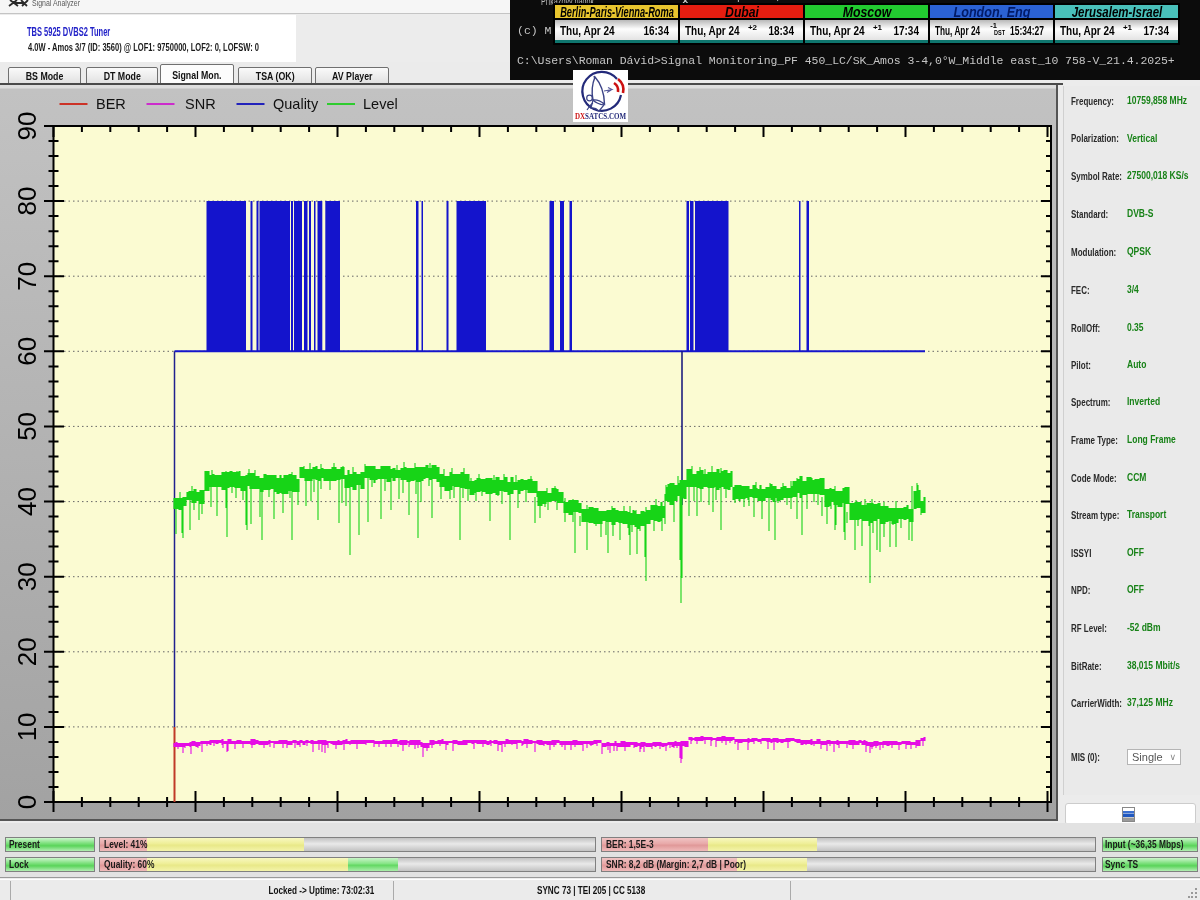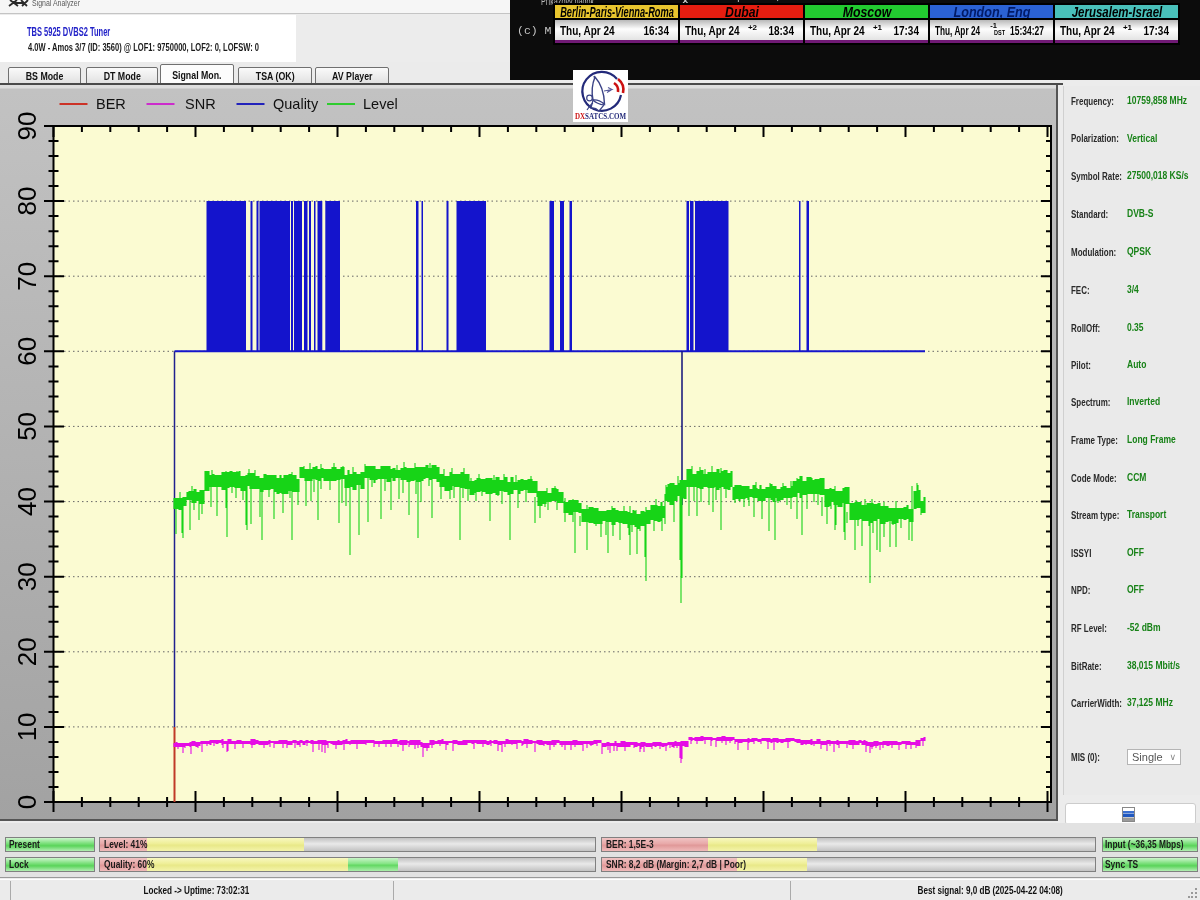--- a/index.html
+++ b/index.html
@@ -27,21 +27,21 @@
 .sbartxt{position:absolute;font-size:10.5px;font-weight:bold;color:#1a1a1a;line-height:13px;white-space:nowrap;transform:scaleX(0.8);transform-origin:left center}
 .greenbar{background:linear-gradient(#cdf5cd,#7ee07e 40%,#5ad45a 60%,#b2eeb2)}
 #bottombar{left:0;top:879px;width:1200px;height:21px;background:#ebebeb;border-top:1px solid #fff}
 #bbline{left:0;top:877px;width:1200px;height:1px;background:#999}
 .bbtxt{position:absolute;top:4px;font-size:11px;font-weight:bold;color:#111}
 .bbtxt .cx{transform:scaleX(0.74);transform-origin:center}
 .bbdiv{position:absolute;top:1px;width:1px;height:19px;background:#aaa}
 #console{left:510px;top:0;width:690px;height:80px;background:#0c0c0c;font-family:"Liberation Mono",monospace;color:#c5c5c5}
 #notepad{left:296px;top:0;width:214px;height:61px;background:#fff;border-bottom:2px solid #3a3a3a;border-right:3px solid #d5d5d5;border-left:1px solid #d8d8d8;overflow:hidden}
 .npline{position:absolute;left:5px;font-size:16px;color:#1c1c1c;white-space:nowrap;transform-origin:left center}
-#clock{left:553px;top:3px;width:627px;height:42px;background:#701a75;border:2px solid #000;display:flex}
+#clock{left:553px;top:3px;width:627px;height:42px;background:#0f766e;border:2px solid #000;display:flex}
 .ccell{position:relative;flex:1 1 0;min-width:0;border-right:2px solid #000}
 .ccell:last-child{border-right:none}
 .ctitle{position:relative;height:15px;font-size:14px;font-weight:bold;font-style:italic;color:#000;text-align:center;overflow:hidden;line-height:14px;border-bottom:2px solid #000}
 .ctime{height:20px;background:linear-gradient(#b9b9b9,#fdfdfd 45%,#e3e3e3);position:relative;overflow:hidden}
 .cdate{position:absolute;left:5px;top:3.5px;font-size:12.5px;font-weight:bold;color:#000;transform-origin:left center;transform:scaleX(0.8);white-space:nowrap}
 .chour{position:absolute;right:9px;top:3.5px;font-size:12.5px;font-weight:bold;color:#000;transform-origin:right center;transform:scaleX(0.8);white-space:nowrap}
 .csup{position:absolute;font-size:8px;font-weight:bold;color:#000;top:3px}
 </style></head>
 <body>
 <div id="page">
@@ -194,40 +194,41 @@
       <div style="position:absolute;left:0px;top:0;width:135px;height:13px;background:linear-gradient(#f0c4c4,#e8a8a8 45%,#e09898 55%,#f0baba)"></div>
       <div style="position:absolute;left:135px;top:0;width:70px;height:13px;background:linear-gradient(#f8f8c0,#eeee96 45%,#e8e888 55%,#f4f4aa)"></div>
     </div>
     <div class="sbartxt abs" style="left:606px;top:858px">SNR: 8,2 dB (Margin: 2,7 dB | Poor)</div>
     <div class="sbar greenbar abs" style="left:1102px;top:857px;width:96px"></div>
     <div class="sbartxt abs" style="left:1105px;top:858px">Sync TS</div>
 <div class="abs" id="bottombar">
       <div class="bbdiv abs" style="left:10px"></div>
       <div class="bbdiv abs" style="left:393px"></div>
       <div class="bbdiv abs" style="left:790px"></div>
-      <div class="bbtxt abs" style="left:0px;width:393px;text-align:center"><span class="cx">Locked -&gt; Uptime: 73:02:31</span></div>
-      <div class="bbtxt abs" style="left:790px;width:400px;text-align:center"><span class="cx">Best signal: 9,0 dB (2025-04-22 04:08)</span></div>
+      <div class="bbtxt abs" style="left:0px;width:393px;text-align:right"><span class="cx">Locked -&gt; Uptime: 73:02:31</span></div>
+      <div class="bbtxt abs" style="left:393px;width:397px;text-align:center"><span class="cx">SYNC 73 | TEI 205 | CC 5138</span></div>
       <svg class="abs" style="left:1188px;top:8px" width="10" height="11">
         <g fill="#999">
           <rect x="7" y="0" width="2" height="2"></rect>
           <rect x="7" y="4" width="2" height="2"></rect>
           <rect x="3" y="4" width="2" height="2"></rect>
           <rect x="7" y="8" width="2" height="2"></rect>
           <rect x="3" y="8" width="2" height="2"></rect>
           <rect x="0" y="8" width="2" height="2"></rect>
         </g>
       </svg>
     </div>
 <div class="abs" id="bbline"></div>
 <div class="abs" id="console">
   <div style="position:absolute;left:31px;top:-4px;font-size:10px;color:#bbb;font-family:'Liberation Sans',sans-serif;transform:scaleX(0.72);transform-origin:left top;white-space:nowrap">Príkazový riadok</div>
   <div style="position:absolute;left:172px;top:-6px;font-size:11px;color:#ddd">✕</div>
   <div style="position:absolute;left:225px;top:-6px;font-size:11px;color:#ddd">+</div>
   <div style="position:absolute;left:265px;top:-6px;font-size:9px;color:#ddd">▼</div>
   <div style="position:absolute;left:7px;top:24px;font-size:11.5px">(c) M:</div>
+  <div id="cmdline" style="position:absolute;left:7px;top:54px;font-size:11.5px;white-space:nowrap;letter-spacing:-0.05px">C:\Users\Roman Dávid&gt;Signal Monitoring_PF 450_LC/SK_Amos 3-4,0°W_Middle east_10 758-V_21.4.2025+</div>
 </div>
 <div class="abs" id="clock">
       <div class="ccell">
         <div class="ctitle" style="background:#e8c52e;color:#000">
           <span style="position:absolute;left:50%;transform:translateX(-50%) scaleX(0.66);white-space:nowrap">Berlin-Paris-Vienna-Roma</span>
         </div>
         <div class="ctime">
           <span class="cdate" style="transform:scaleX(0.8)">Thu, Apr 24</span>
           <span class="chour" style="transform:scaleX(0.8)">16:34</span>
         </div>

